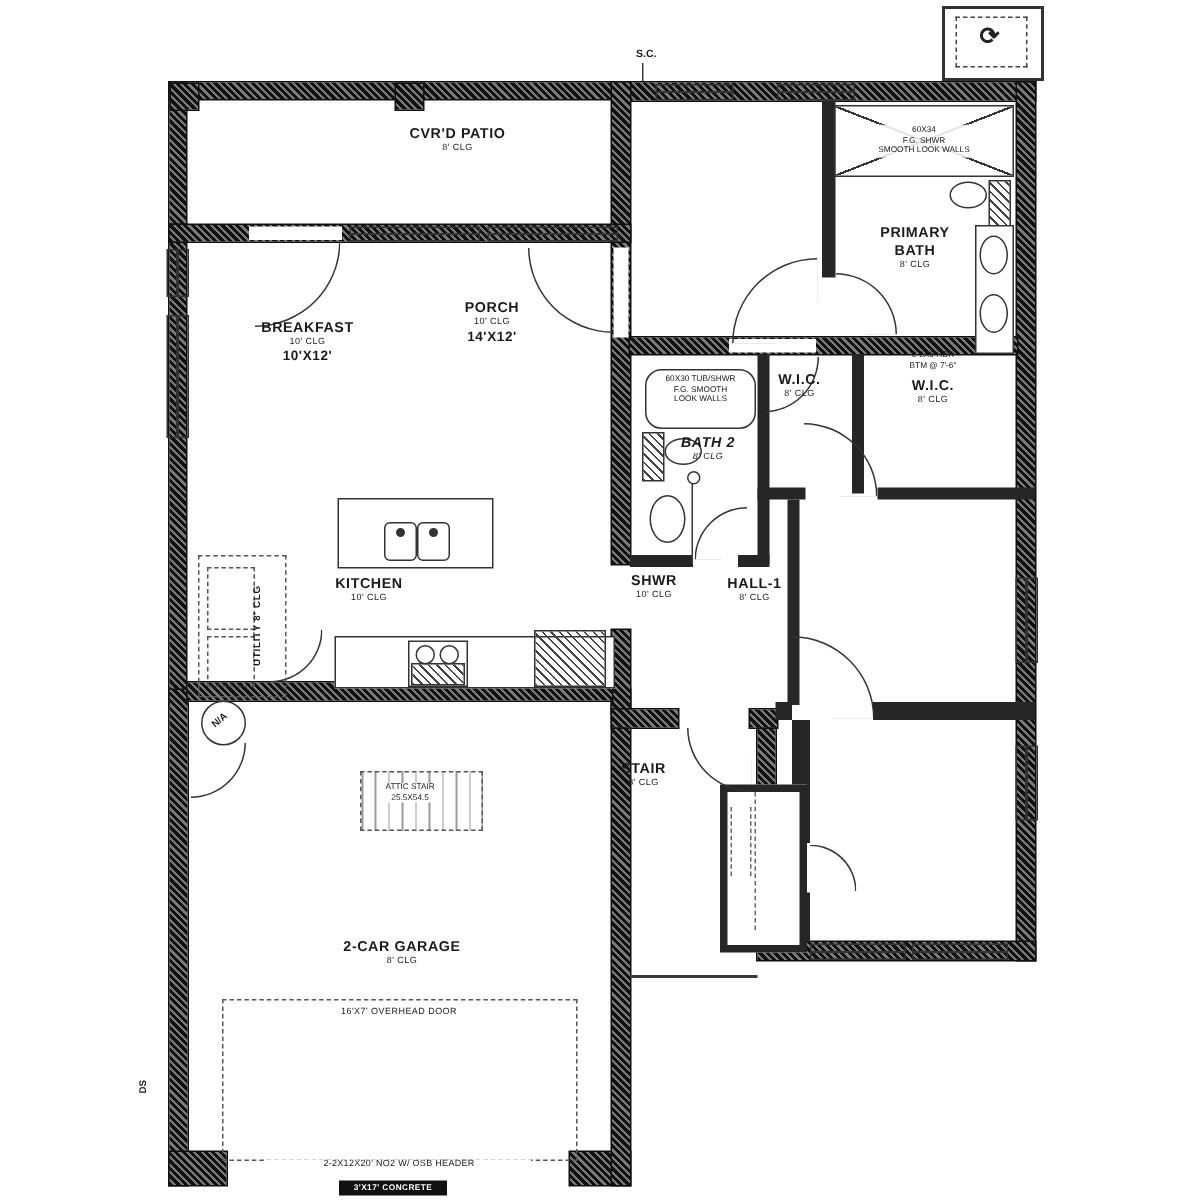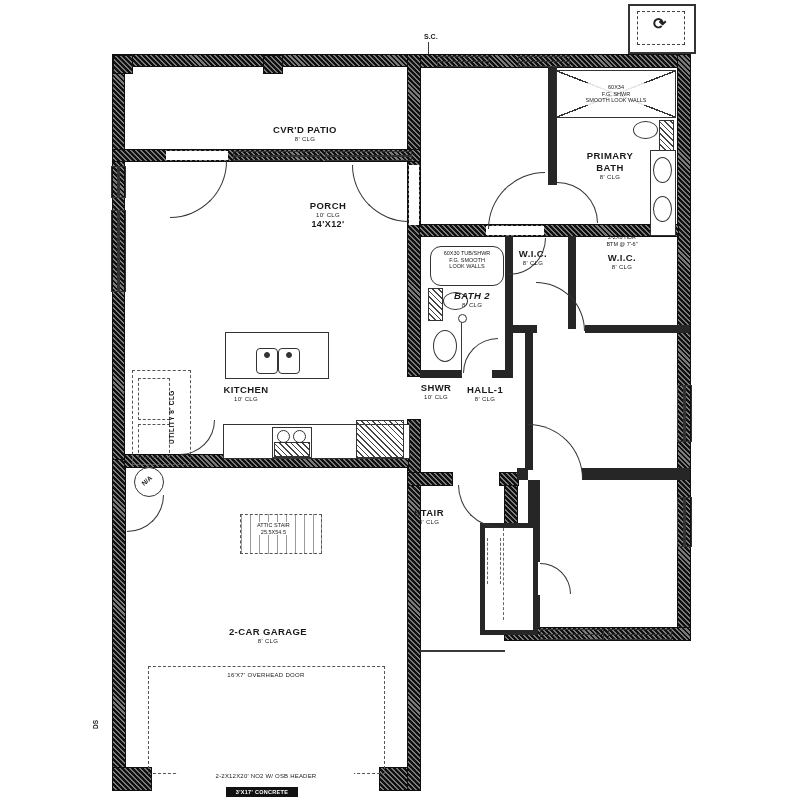--- a/index.html
+++ b/index.html
@@ -174,23 +174,28 @@
 
   <div class="abs" style="left:628px;top:4px;width:64px;height:46px;border:2px solid #333;background:#fff;">
     <div class="dashed" style="left:7px;top:5px;width:46px;height:32px;border-color:#444;"></div>
     <span class="abs" style="left:23px;top:8px;font-size:16px;font-weight:bold;color:#222;">⟳</span>
   </div>
 
   <div class="marker" style="left:424px;top:33px;">S.C.</div>
   <div class="line" style="left:428px;top:42px;width:1px;height:12px;"></div>
   <div class="marker vert" style="left:92px;top:695px;height:34px;font-size:6.5px;">DS</div>
 
-  <div class="rl" style="left:245px;top:84px;width:120px;margin-top:40px;">
+  <div class="rl" style="left:245px;top:84px;width:120px;">
     <span class="nm">CVR'D PATIO</span>
       <span class="clg">8' CLG</span>
+  </div>
+  <div class="rl" style="left:150px;top:213px;width:110px;">
+    <span class="nm">BREAKFAST</span>
+      <span class="clg">10' CLG</span>
+      <span class="dm">10'X12'</span>
   </div>
   <div class="rl" style="left:278px;top:200px;width:100px;">
     <span class="nm">PORCH</span>
       <span class="clg">10' CLG</span>
       <span class="dm">14'X12'</span>
   </div>
   <div class="rl" style="left:196px;top:384px;width:100px;">
     <span class="nm">KITCHEN</span>
       <span class="clg">10' CLG</span>
   </div>
@@ -211,21 +216,21 @@
       <span class="clg">8' CLG</span>
   </div>
   <div class="rl" style="left:432px;top:290px;width:80px;font-style:italic;">
     <span class="nm">BATH 2</span>
       <span class="clg">8' CLG</span>
   </div>
   <div class="rl" style="left:405px;top:382px;width:62px;">
     <span class="nm">SHWR</span>
       <span class="clg">10' CLG</span>
   </div>
-  <div class="rl" style="left:454px;top:384px;width:62px;">
+  <div class="rl" style="left:472px;top:384px;width:62px;">
     <span class="nm">HALL-1</span>
       <span class="clg">8' CLG</span>
   </div>
   <div class="rl" style="left:398px;top:507px;width:62px;">
     <span class="nm">STAIR</span>
       <span class="clg">8' CLG</span>
   </div>
   <div class="rl" style="left:208px;top:626px;width:120px;">
     <span class="nm">2-CAR GARAGE</span>
       <span class="clg">8' CLG</span>

